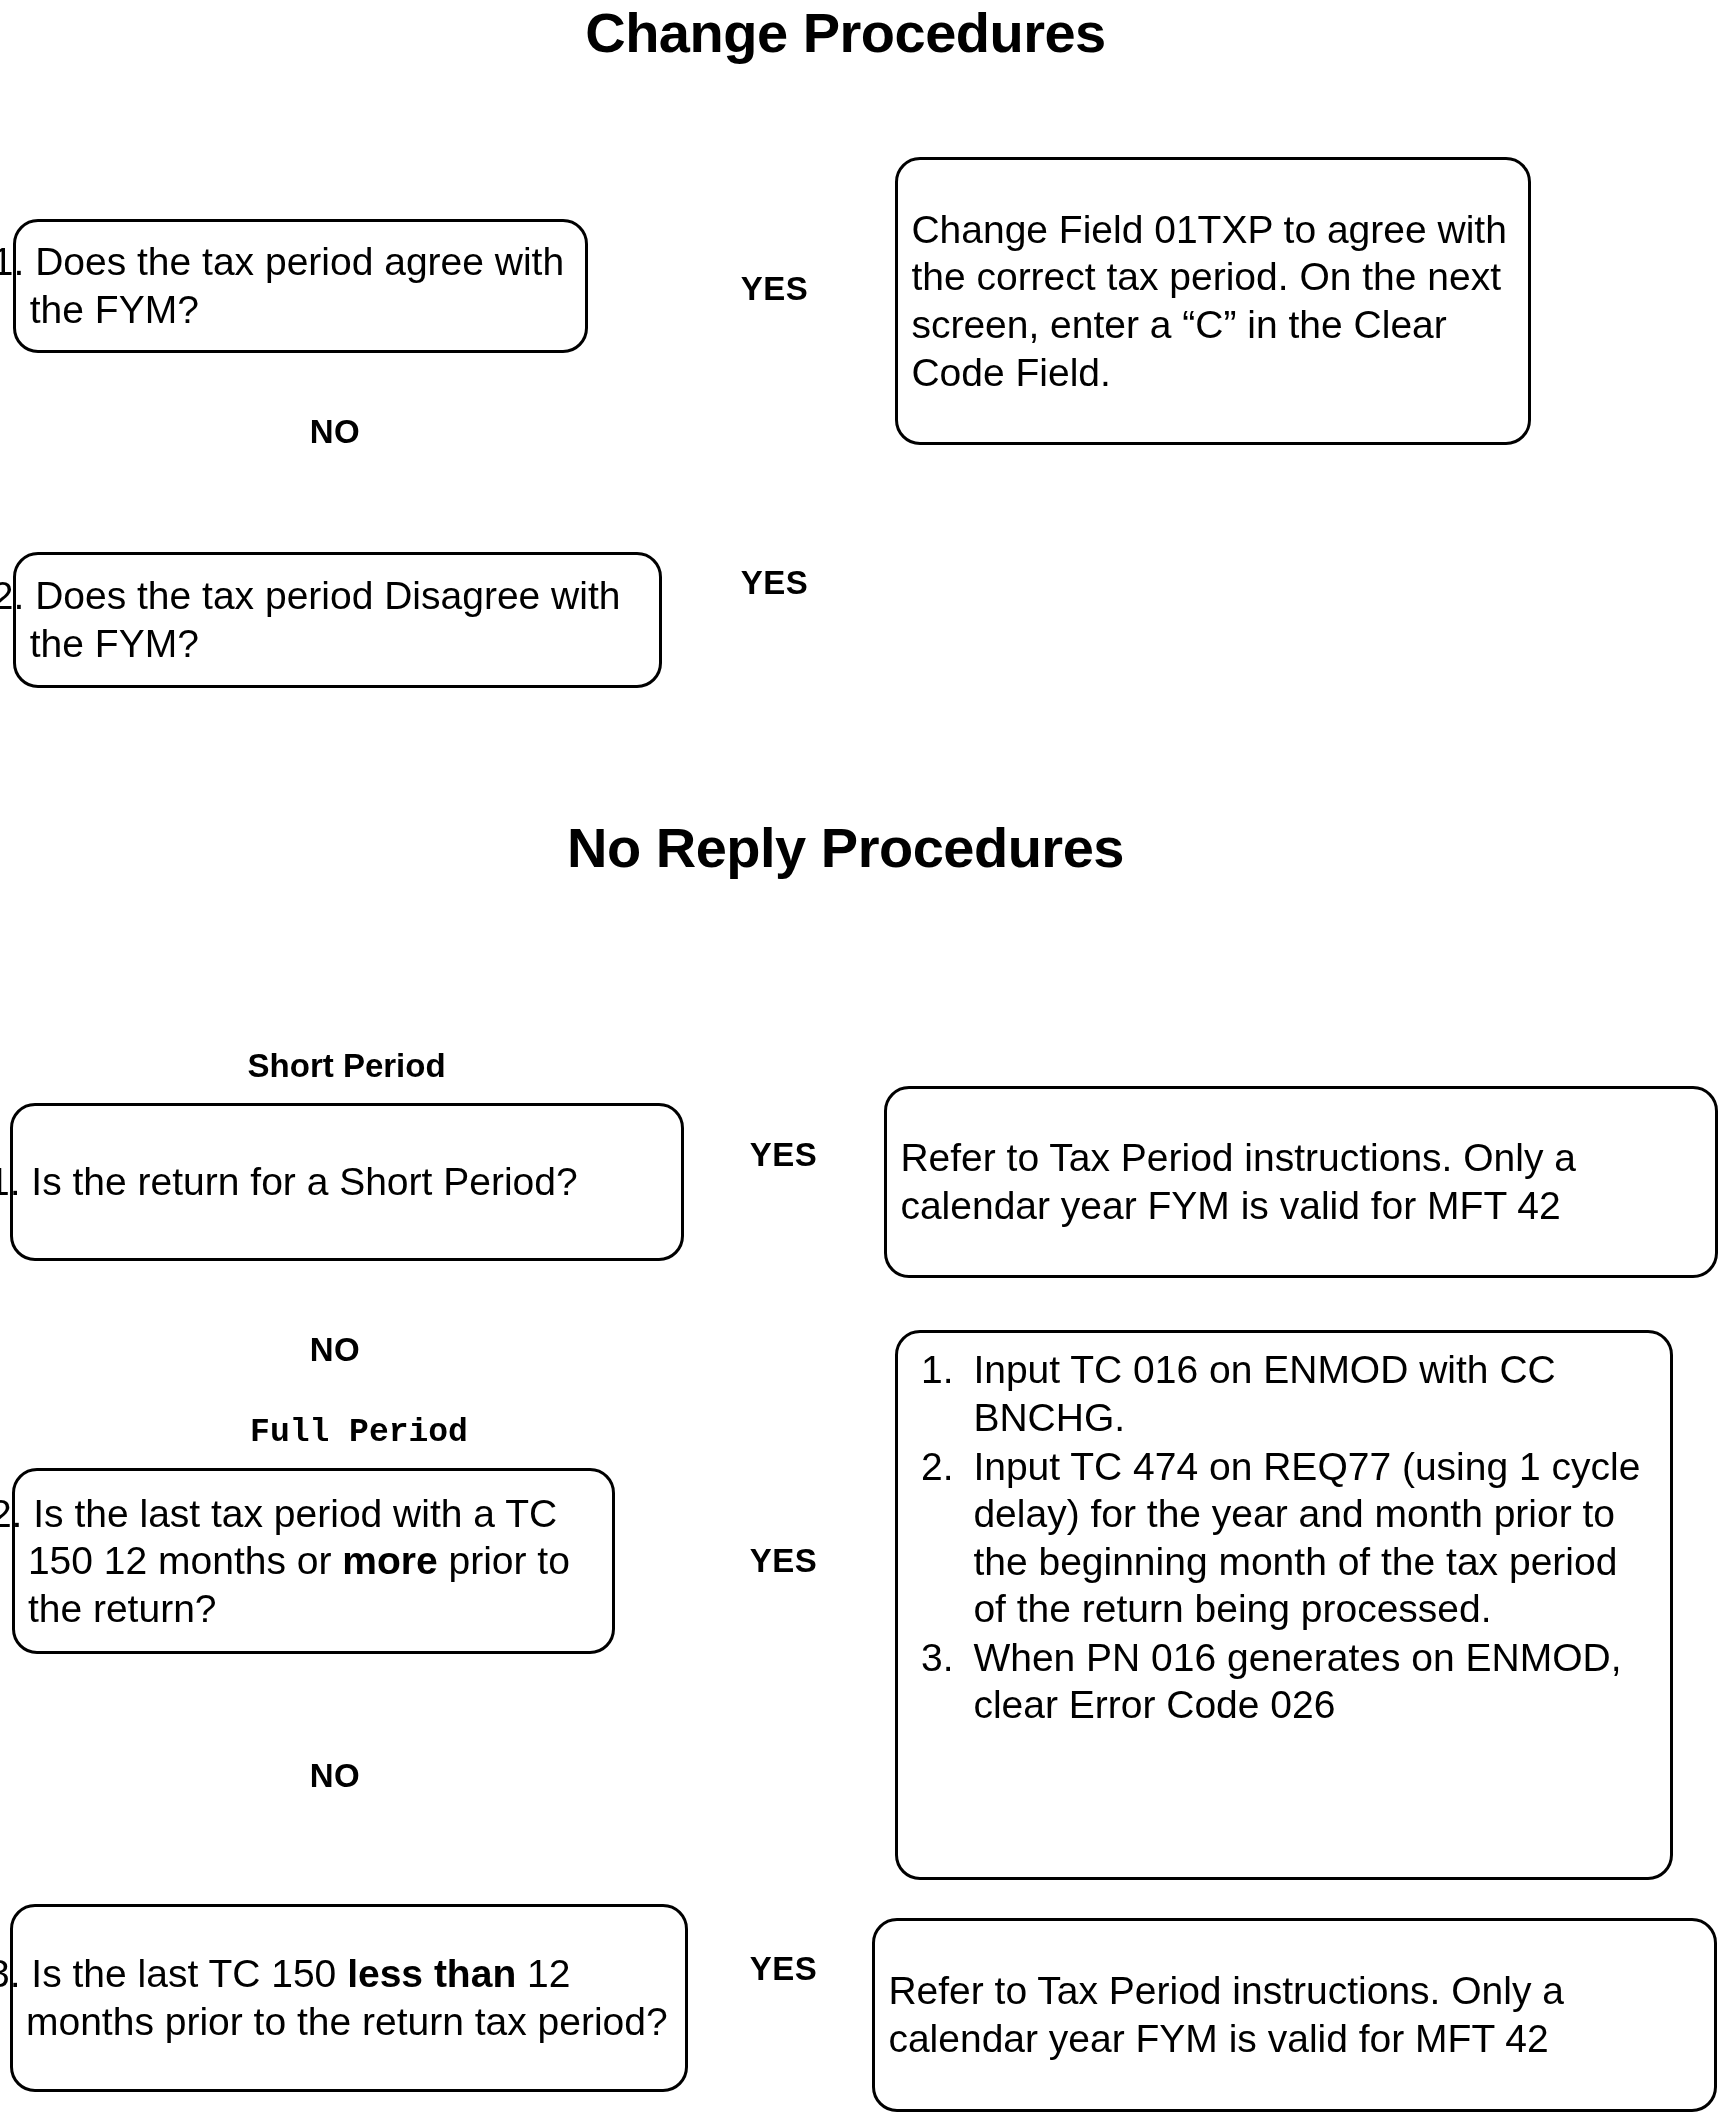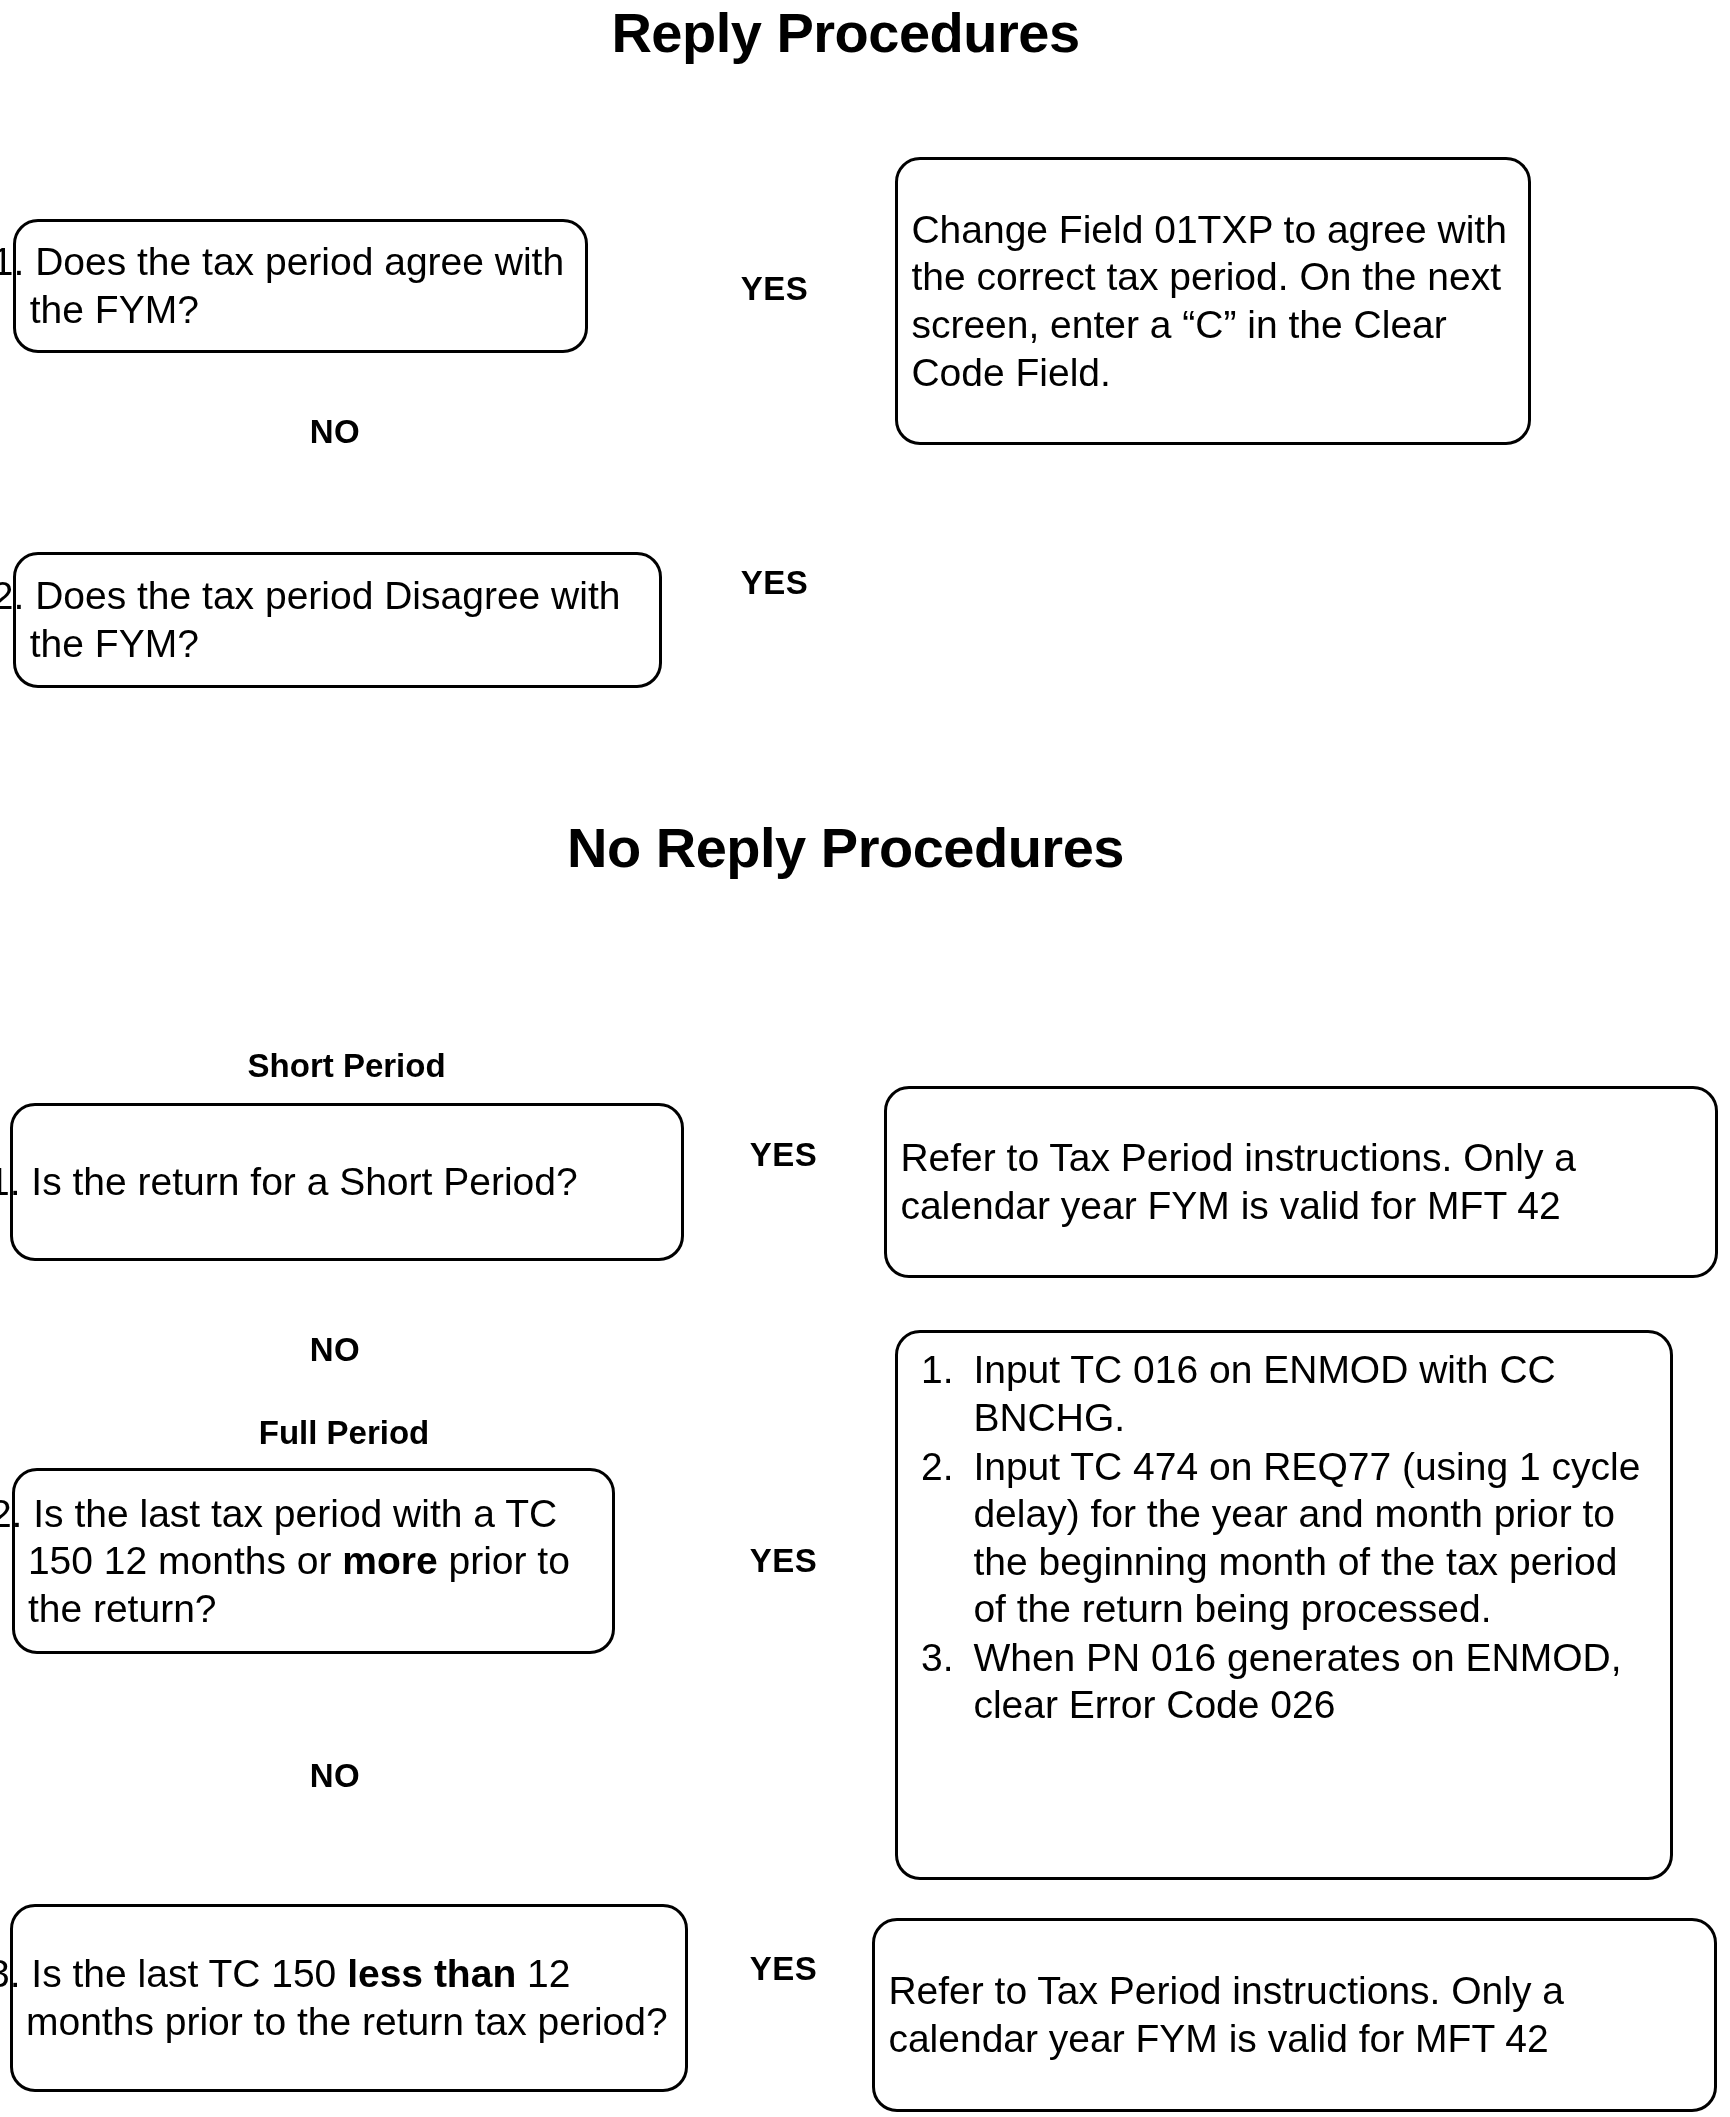--- a/index.html
+++ b/index.html
@@ -90,21 +90,21 @@
   }
   .num-list li .txt { flex: 1 1 auto; }
 
   b, .bold { font-weight: bold; }
 </style>
 </head>
 <body>
 
 <div id="canvas">
 
-  <div class="abs section-title" style="left:0; top:3.8px; width:1691px;">Reply Procedures</div>
+  <div class="abs section-title" style="left:0; top:3.8px; width:1691px;">Change Procedures</div>
 
   <div class="abs box" style="left:13.4px; top:219px; width:575px; height:134px;">
     <span class="box-text q-text"><span>1.</span> <span>Does the tax period agree with the FYM?</span></span>
   </div>
 
   <div class="abs edge-label" style="left:713px; top:270px; width:123px;">YES</div>
 
   <div class="abs box" style="left:895px; top:157px; width:636px; height:288px;">
     <span class="box-text">Change Field 01TXP to agree with the correct tax period. On the next screen, enter a “C” in the Clear Code Field.</span>
   </div>
@@ -127,21 +127,21 @@
   </div>
 
   <div class="abs edge-label" style="left:722px; top:1136px; width:123px;">YES</div>
 
   <div class="abs box" style="left:884px; top:1086px; width:834px; height:192px;">
     <span class="box-text">Refer to Tax Period instructions. Only a calendar year FYM is valid for MFT 42</span>
   </div>
 
   <div class="abs edge-label" style="left:234px; top:1331px; width:202px;">NO</div>
 
-  <div class="abs group-caption" style="left:7px; top:1414px; width:674px;">Full Period</div>
+  <div class="abs group-caption" style="left:22px; top:1414px; width:674px;font-family:Liberation Mono, monospace;">Full Period</div>
 
   <div class="abs box" style="left:11.5px; top:1468px; width:603px; height:186px;">
     <span class="box-text q-text"><span>2.</span> <span>Is the last tax period with a TC 150 12 months or </span><b>more</b><span> prior to the return?</span></span>
   </div>
 
   <div class="abs edge-label" style="left:722px; top:1542px; width:123px;">YES</div>
 
   <div class="abs box ol-box" style="left:895px; top:1330px; width:778px; height:550px;">
     <span class="box-text">
       <ol class="num-list">

